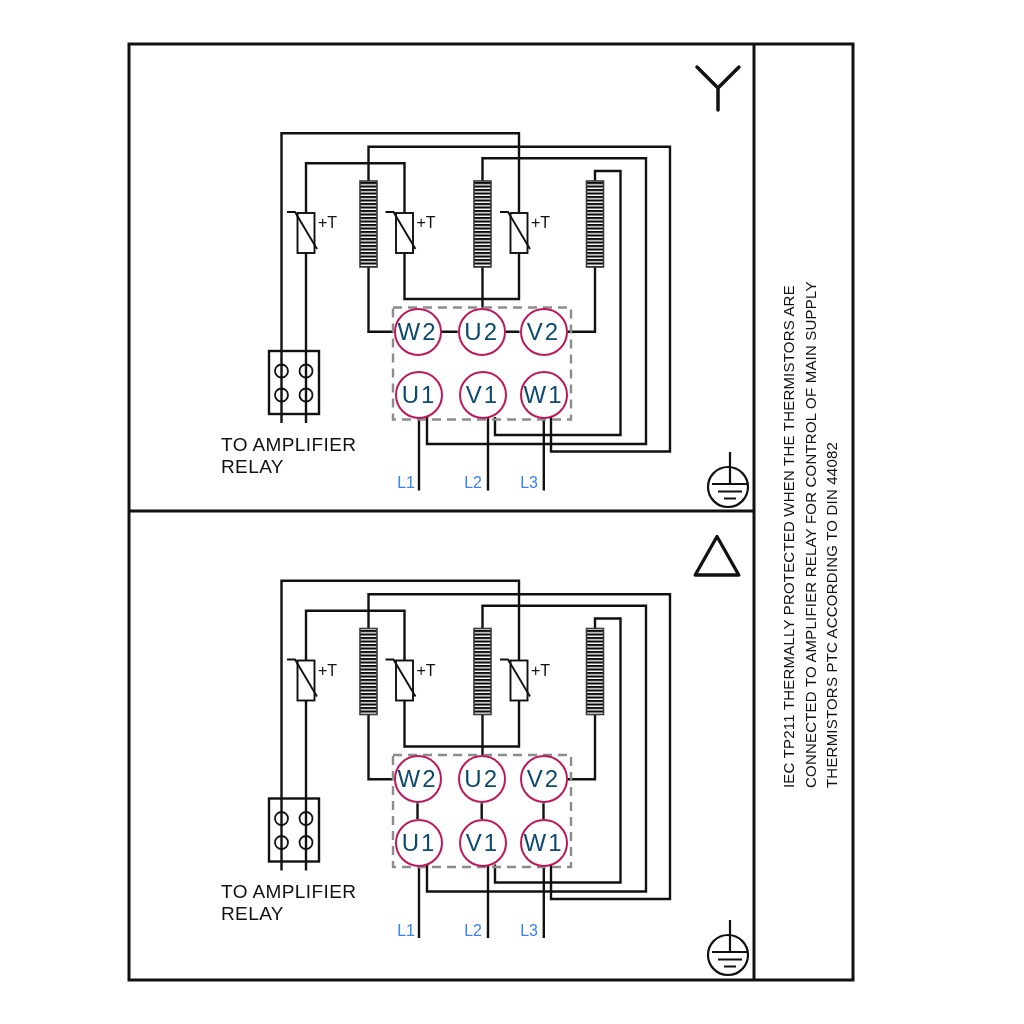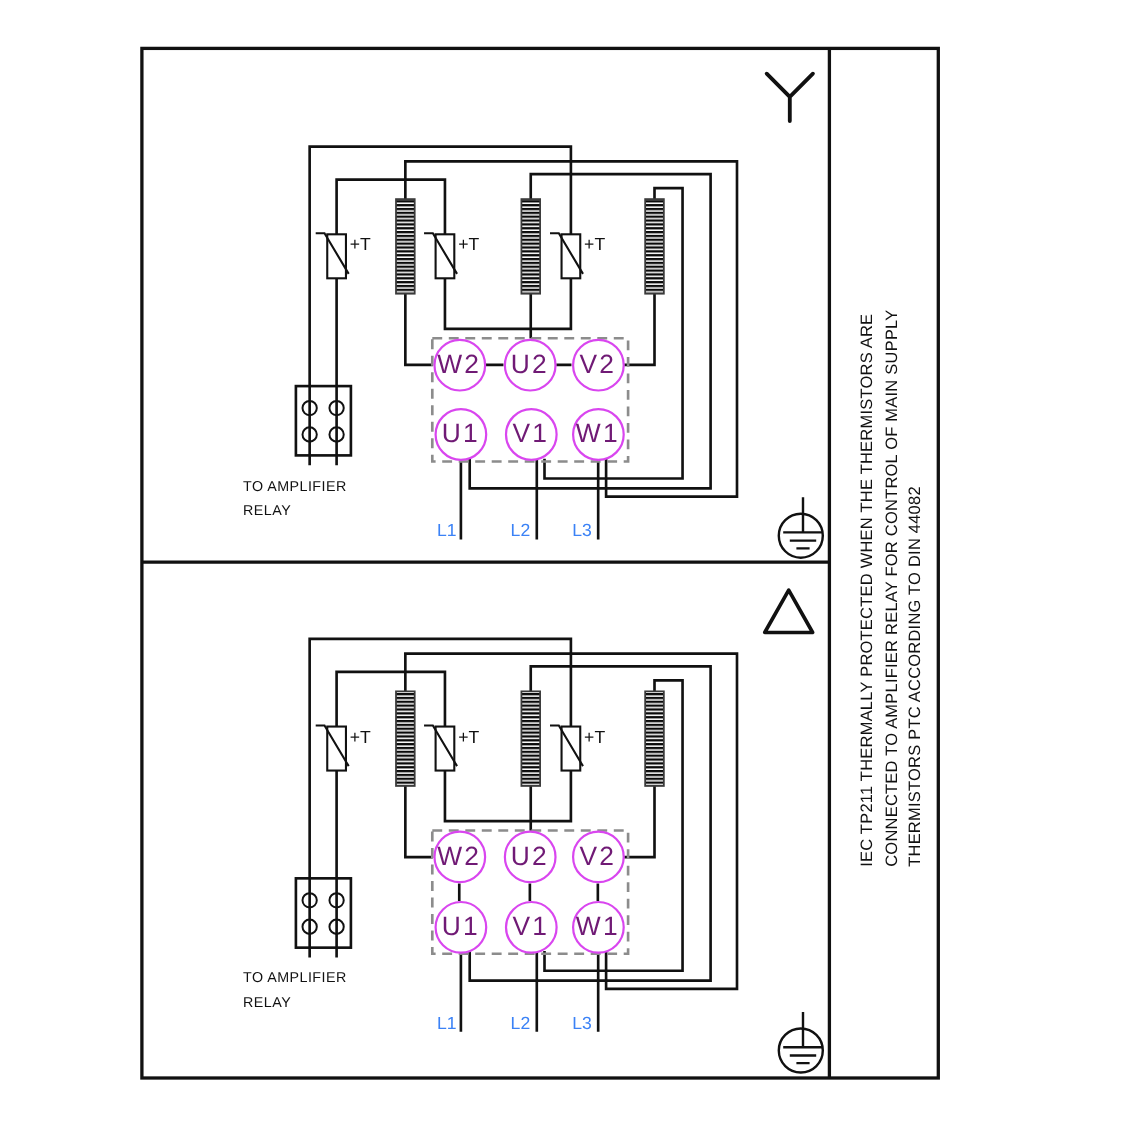--- a/index.html
+++ b/index.html
@@ -1,24 +1,24 @@
 <!DOCTYPE html>
 <html><head>
 <meta charset="utf-8">
 <style>
   html,body{margin:0;padding:0;background:#fff;}
   #stage{position:relative;width:1024px;height:1024px;background:#fff;overflow:hidden;
          font-family:"Liberation Sans", sans-serif;color:#111;}
   #wires{position:absolute;left:0;top:0;}
-  .term{position:absolute;width:48px;height:48px;border:2px solid #d946ef;border-radius:50%;
+  .term{position:absolute;width:48px;height:48px;border:2px solid #be185d;border-radius:50%;
         background:#fff;box-sizing:border-box;display:flex;align-items:center;justify-content:center;
-        font-size:24px;letter-spacing:2px;color:#701a75;}
+        font-size:24px;letter-spacing:2px;color:#0c4a6e;}
   .tlabel{position:absolute;font-size:16px;color:#111;}
   .llabel{position:absolute;width:34px;text-align:right;font-size:16px;color:#3b82f6;}
-  .note{position:absolute;font-size:13px;letter-spacing:.4px;color:#111;}
+  .note{position:absolute;font-size:19px;letter-spacing:.4px;color:#111;}
   .sidenote{position:absolute;left:778px;top:788px;transform:rotate(-90deg);
             transform-origin:0 0;width:440px;line-height:21.5px;font-size:15px;
             letter-spacing:.2px;color:#111;white-space:nowrap;}
 </style>
 </head>
 <body>
 
 <div id="stage">
 
   <svg id="wires" width="1024" height="1024" viewBox="0 0 1024 1024">

